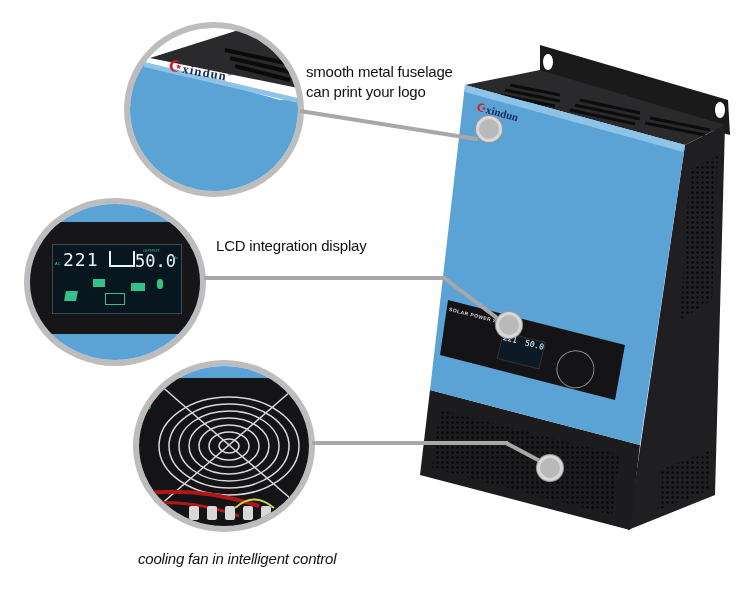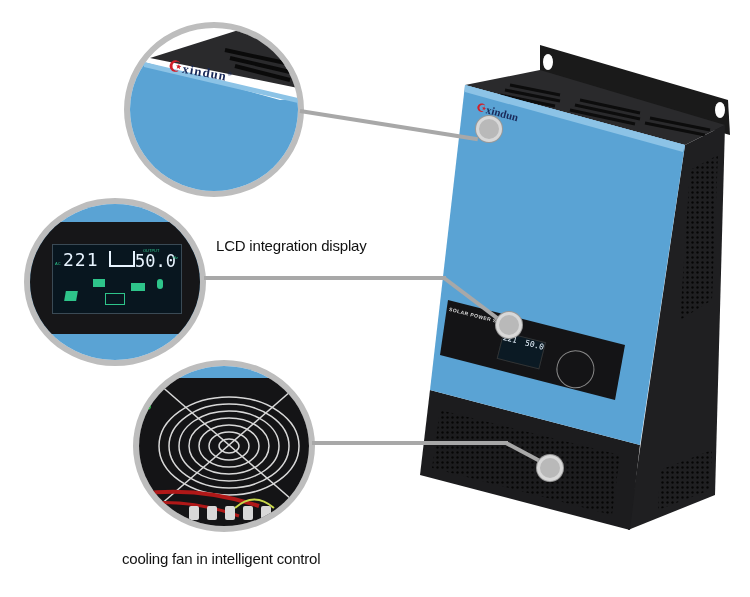--- a/index.html
+++ b/index.html
@@ -75,20 +75,22 @@
     <polygon points="14,34 150,72 168,70 168,163 0,163 0,34" fill="#5aa3d4"></polygon>
     <polygon points="14,34 168,70 168,75 14,39" fill="#8cc3e6"></polygon>
   </svg>
 </div>
 <div class="abs" style="left:168px;top:62px;transform:rotate(10deg);font-family:'Liberation Serif',serif;font-weight:bold;font-size:13px;color:#1a2a5a;letter-spacing:1px;">
   <span style="color:#d3202a;font-size:15px;">☪</span><span>xindun</span><sup style="font-size:6px;">®</sup>
 </div>
 <div class="line" style="left:300px;top:109px;width:180px;transform:rotate(9deg);transform-origin:left center;"></div>
 <div class="dot" style="left:476px;top:116px;"></div>
 <div class="label" style="left:306px;top:62px;">
+  <div>smooth metal fuselage</div>
+  <div>can print your logo</div>
 </div>
 
 <div class="circle" style="left:24px;top:198px;width:182px;height:168px;">
   <div style="position:absolute;left:0;top:0;width:100%;height:100%;background:#5aa3d4;"></div>
   <div style="position:absolute;left:0;top:18px;width:100%;height:112px;background:#161618;"></div>
   <div style="position:absolute;left:22px;top:40px;width:128px;height:68px;background:#08161f;border:1px solid #3a4a55;">
     <span style="position:absolute;left:2px;top:16px;font-size:4px;color:#2ec48a;">AC</span>
     <span style="position:absolute;left:10px;top:4px;font-family:'DejaVu Sans Mono',monospace;font-size:18px;color:#e8f4ff;letter-spacing:1px;">221</span>
     <span style="position:absolute;left:90px;top:3px;font-size:4px;color:#2ec48a;">OUTPUT</span>
     <span style="position:absolute;left:82px;top:6px;font-family:'DejaVu Sans Mono',monospace;font-size:17px;color:#e8f4ff;">50.0</span>
@@ -133,15 +135,15 @@
       <rect x="104" y="140" width="10" height="14" rx="2"></rect>
       <rect x="122" y="140" width="10" height="14" rx="2"></rect>
       <rect x="140" y="140" width="10" height="14" rx="2"></rect>
     </g>
     <circle cx="8" cy="40" r="4" fill="#2ec44a"></circle>
   </svg>
 </div>
 <div class="line" style="left:312px;top:441px;width:196px;"></div>
 <div class="line" style="left:506px;top:441px;width:40px;transform:rotate(28deg);transform-origin:left center;"></div>
 <div class="dot" style="left:537px;top:455px;"></div>
-<div class="label" style="left:122px;top:549px;">
+<div class="label" style="left:138px;top:549px;font-style:italic;">
   <div>cooling fan in intelligent control</div>
 </div>
 
 </body></html>

